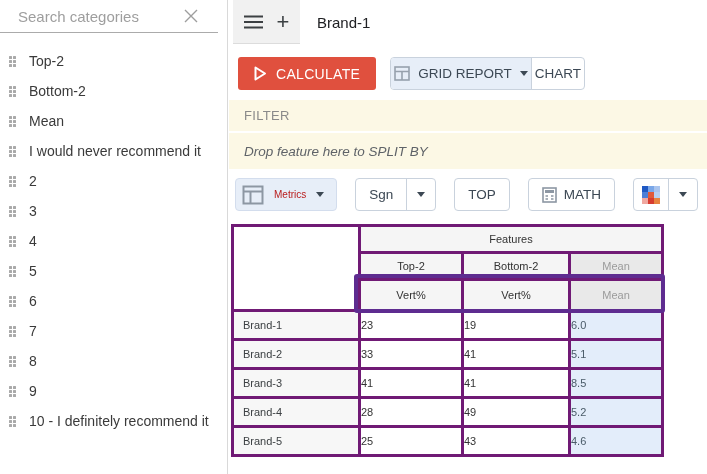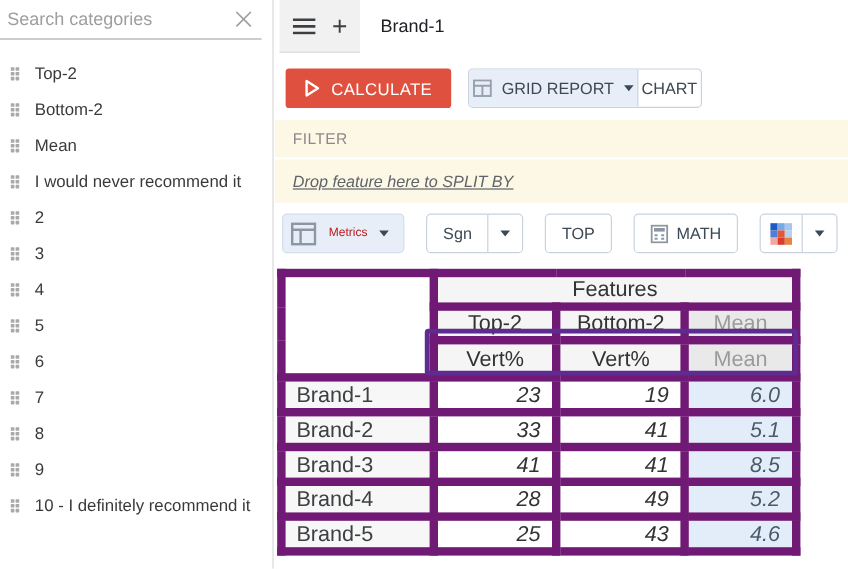--- a/index.html
+++ b/index.html
@@ -10,21 +10,21 @@
     font-size:14px;
   }
 
   
   .sidebar {
     position:absolute; left:0; top:0; width:228px; height:474px;
     border-right:1px solid #d9d9d9; background:#fff;
   }
   .search-row {
     position:relative; height:33px; border-bottom:1px solid #ababab;
-    width:218px; display:flex; align-items:center; padding:0 6px;justify-content:space-between;
+    width:218px; display:flex; align-items:center; padding:0 18px;justify-content:space-between;
   }
   .search-input {
     border:none; outline:none; flex:1; font-size:15px;
     font-family:"Liberation Sans","DejaVu Sans",sans-serif; color:#3c4043;
     background:transparent; min-width:0;
   }
   .search-input::placeholder { color:#9e9e9e; }
   .close-x { width:18px; height:18px; cursor:pointer; flex:0 0 auto; }
   .close-x svg { display:block; }
 
@@ -77,21 +77,21 @@
 
   
   .filter-bar {
     margin-top:10px; background:#fcf8e5; height:31px;
     display:flex; align-items:center; padding-left:15px;
     font-size:13px; color:#8a8a8a; letter-spacing:0.3px;
   }
   .split-bar {
     margin-top:2px; background:#fcf8e5; height:36px;
     display:flex; align-items:center; padding-left:15px;
-    font-size:13.5px; color:#5f6368; font-style:italic;text-decoration:underline;
+    font-size:13.5px; color:#5f6368; font-style:italic;
   }
 
   
   .toolbar2 { display:flex; align-items:center; gap:18px; margin:9px 0 0 6px; }
   .metrics-group {
     background:#e7eef8; border:1px solid #d3dded; border-radius:4px; height:33px;
     display:flex; align-items:center; gap:10px; padding:0 12px 0 6px; cursor:pointer;
   }
   .metrics-group .mg-label { font-size:10px; color:#b91c1c; }
   .split-btn { display:flex; border:1px solid #c9d2dd; border-radius:4px; height:33px; background:#fff; overflow:hidden; }
@@ -110,33 +110,33 @@
   .palette i { display:block; }
 
   
   .table-wrap { position:relative; margin:13px 0 0 2px; width:436px; }
   table.report { border-collapse:collapse; table-layout:fixed; }
   table.report col.c0 { width:127px; }
   table.report col.c1 { width:103px; }
   table.report col.c2 { width:107px; }
   table.report col.c3 { width:93px; }
   table.report th, table.report td {
-    border:7px solid #701a75; font-size:18px; font-weight:400;
+    border:3px solid #701a75; font-size:11px; font-weight:400;
     overflow:hidden; white-space:nowrap;
   }
   tr.hrow1 { height:27px; }
   tr.hrow2 { height:27px; }
   tr.hrow3 { height:31px; }
   tr.brow  { height:29px; }
   td.corner { background:#fff; }
   th.group-h { background:#f5f5f5; color:#333; text-align:center; }
   th.col-h { background:#f5f5f5; color:#333; text-align:center; }
   th.col-h.mean { background:#e9e9e9; color:#9b9b9b; }
   td.rlabel { background:#f7f7f7; color:#3c4043; padding-left:9px; text-align:left; }
-  td.num { background:#fff; color:#333; text-align:right; padding-right:10px;font-style:italic; }
+  td.num { background:#fff; color:#333; text-align:left; padding-right:10px; }
   td.num.mean { background:#e3edfa; color:#4a5b68; }
 
   .annotation {
     position:absolute; left:123px; top:50px; width:311px; height:39px;
     border:4px solid #5e2c90; border-radius:3px; pointer-events:none;
   }
 
   svg { display:block; }
 </style>
 </head>

